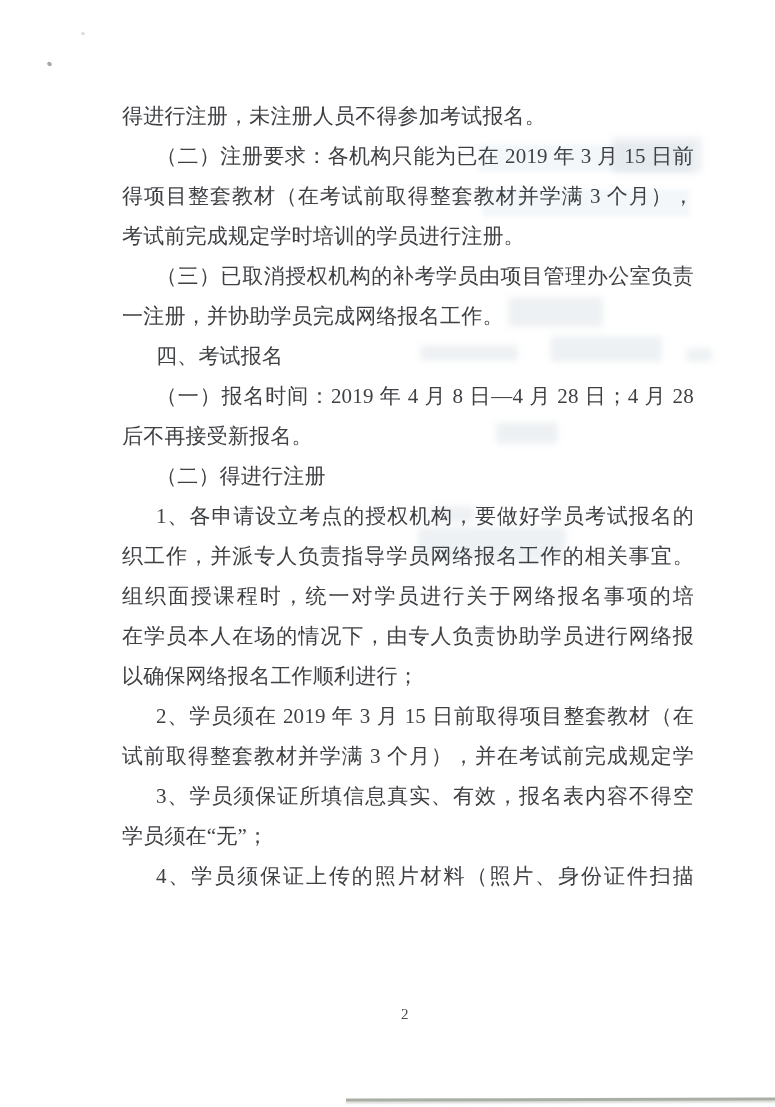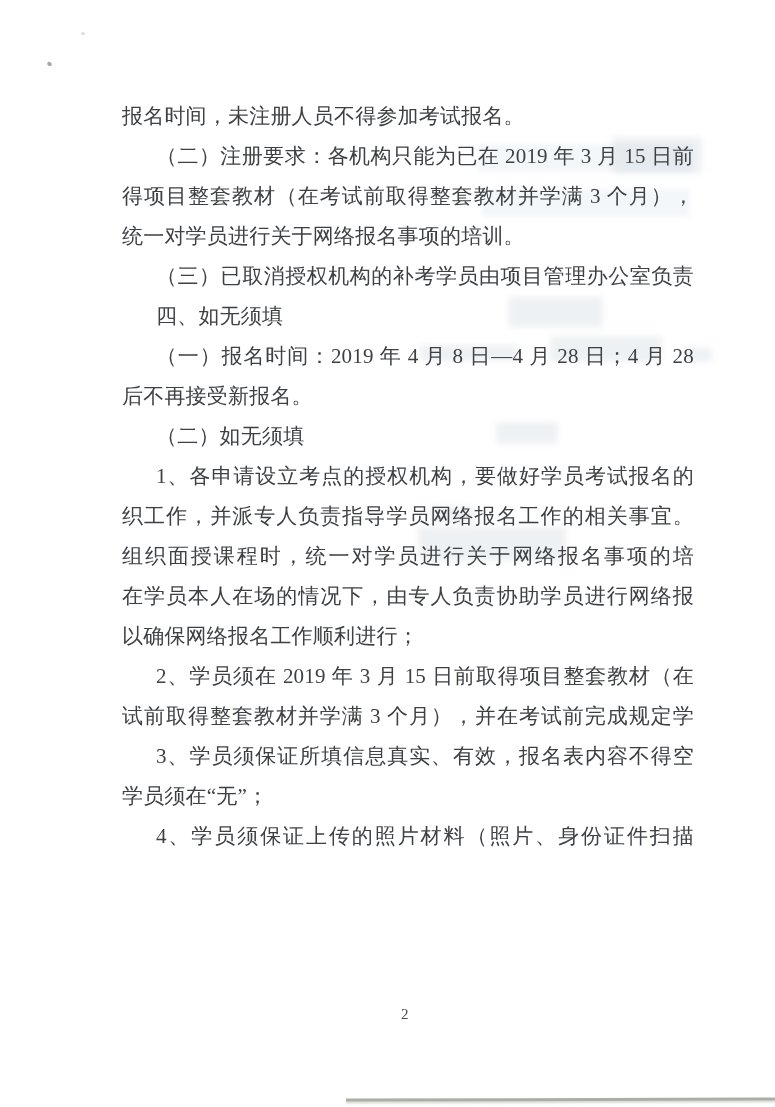--- a/index.html
+++ b/index.html
@@ -95,29 +95,30 @@
   <div class="bleed b3"></div>
   <div class="bleed b4"></div>
   <div class="bleed b5"></div>
   <div class="bleed b6"></div>
   <div class="bleed b7"></div>
   <div class="bleed b8"></div>
   <div class="speck s1"></div>
   <div class="speck s2"></div>
 
   <div class="textblock">
-    <div class="line">报名时间，未注册人员不得参加考试报名。</div>
+    <div class="line">得进行注册，未注册人员不得参加考试报名。</div>
     <div class="line ind jl">（二）注册要求：各机构只能为已在 2019 年 3 月 15 日前取</div>
     <div class="line jl">得项目整套教材（在考试前取得整套教材并学满 3 个月），并在</div>
-    <div class="line">统一对学员进行关于网络报名事项的培训。</div>
+    <div class="line">考试前完成规定学时培训的学员进行注册。</div>
     <div class="line ind jl">（三）已取消授权机构的补考学员由项目管理办公室负责统</div>
-    <div class="line ind">四、如无须填</div>
+    <div class="line">一注册，并协助学员完成网络报名工作。</div>
+    <div class="line ind">四、考试报名</div>
     <div class="line ind jl">（一）报名时间：2019 年 4 月 8 日—4 月 28 日；4 月 28 日</div>
     <div class="line">后不再接受新报名。</div>
-    <div class="line ind">（二）如无须填</div>
+    <div class="line ind">（二）得进行注册</div>
     <div class="line ind jl">1、各申请设立考点的授权机构，要做好学员考试报名的组</div>
     <div class="line jl">织工作，并派专人负责指导学员网络报名工作的相关事宜。应在</div>
     <div class="line jl">组织面授课程时，统一对学员进行关于网络报名事项的培训，或</div>
     <div class="line jl">在学员本人在场的情况下，由专人负责协助学员进行网络报名，</div>
     <div class="line">以确保网络报名工作顺利进行；</div>
     <div class="line ind jl">2、学员须在 2019 年 3 月 15 日前取得项目整套教材（在考</div>
     <div class="line jl">试前取得整套教材并学满 3 个月），并在考试前完成规定学时培</div>
     <div class="line ind jl">3、学员须保证所填信息真实、有效，报名表内容不得空项，</div>
     <div class="line">学员须在“无”；</div>
     <div class="line ind jl">4、学员须保证上传的照片材料（照片、身份证件扫描件、</div>

